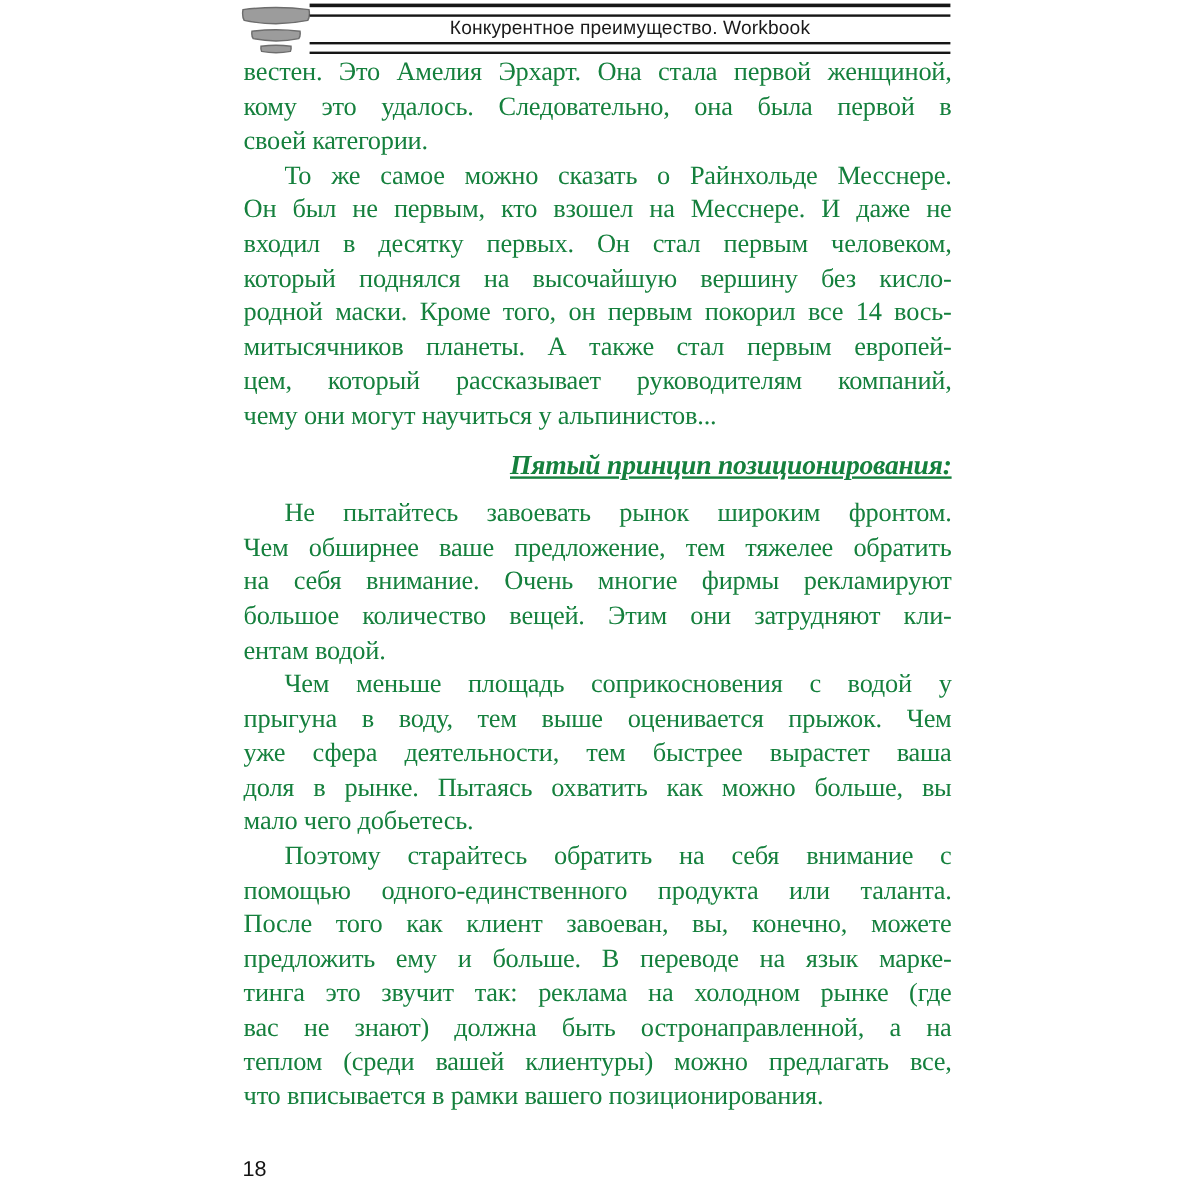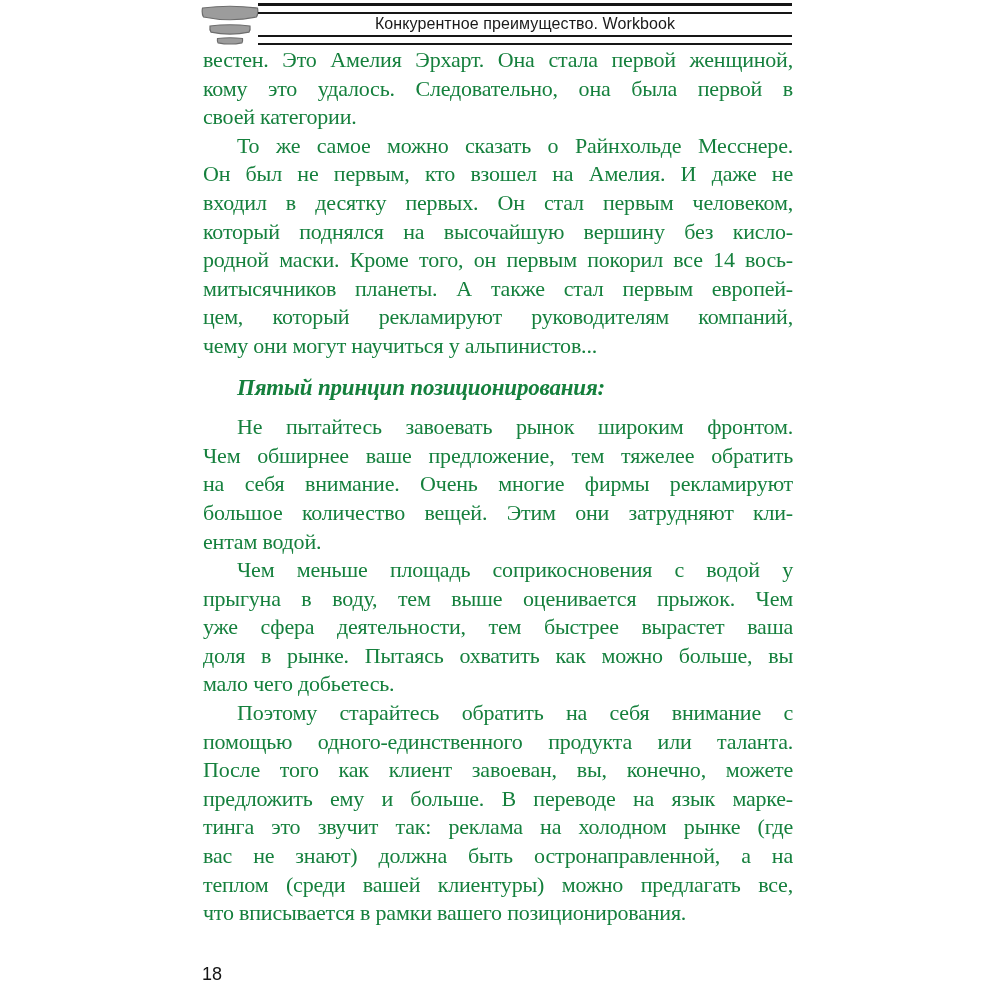--- a/index.html
+++ b/index.html
@@ -77,22 +77,23 @@
   .para.indent .line:first-child {
     text-indent: 34px;
   }
   .heading {
     font-weight: bold;
     font-size: 23px;
     margin-top: 13px;
     margin-bottom: 11px;
   }
   .heading .line {
-    text-align: left;
+    text-align: right;
     text-indent: 34px;
+    text-decoration: underline;
   }
   .heading .line.it {
     font-style: italic;
   }
 
   
   .page-number {
     position: absolute;
     left: 202px;
     top: 964px;
@@ -121,26 +122,26 @@
   </div>
 
   <div class="text-block">
       <div class="para">
         <div class="line">вестен. Это Амелия Эрхарт. Она стала первой женщиной,</div>
         <div class="line">кому это удалось. Следовательно, она была первой в</div>
         <div class="line last">своей категории.</div>
       </div>
       <div class="para indent">
         <div class="line">То же самое можно сказать о Райнхольде Месснере.</div>
-        <div class="line">Он был не первым, кто взошел на Амелия. И даже не</div>
+        <div class="line">Он был не первым, кто взошел на Месснере. И даже не</div>
         <div class="line">входил в десятку первых. Он стал первым человеком,</div>
         <div class="line">который поднялся на высочайшую вершину без кисло-</div>
         <div class="line">родной маски. Кроме того, он первым покорил все 14 вось-</div>
         <div class="line">митысячников планеты. А также стал первым европей-</div>
-        <div class="line">цем, который рекламируют руководителям компаний,</div>
+        <div class="line">цем, который рассказывает руководителям компаний,</div>
         <div class="line last">чему они могут научиться у альпинистов...</div>
       </div>
       <div class="heading indent">
         <div class="line it">Пятый принцип позиционирования:</div>
       </div>
       <div class="para indent">
         <div class="line">Не пытайтесь завоевать рынок широким фронтом.</div>
         <div class="line">Чем обширнее ваше предложение, тем тяжелее обратить</div>
         <div class="line">на себя внимание. Очень многие фирмы рекламируют</div>
         <div class="line">большое количество вещей. Этим они затрудняют кли-</div>

